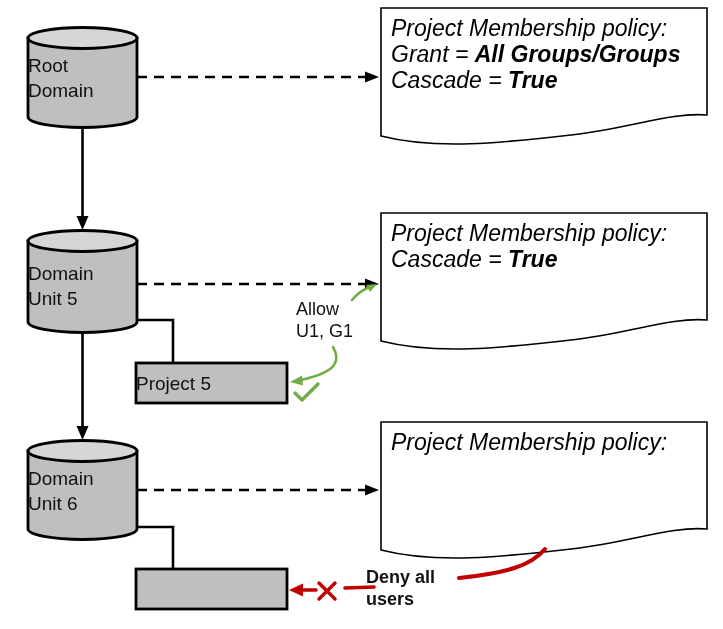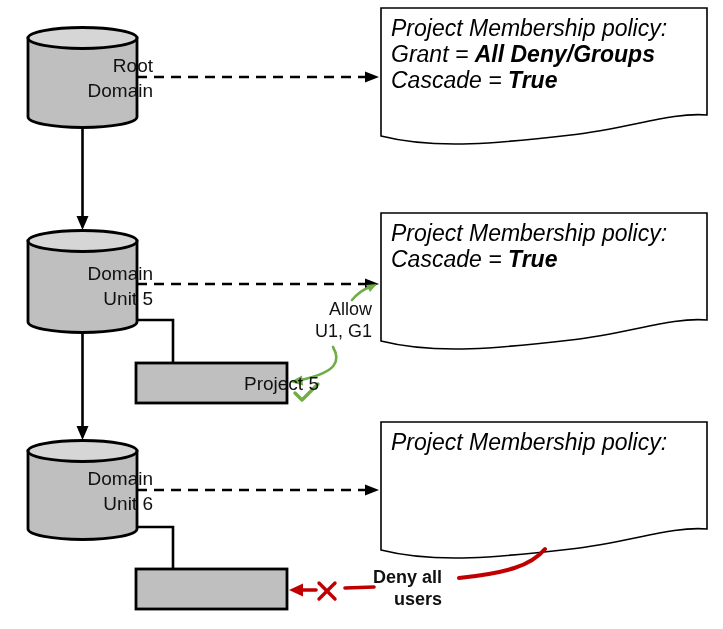--- a/index.html
+++ b/index.html
@@ -2,29 +2,29 @@
 <html><head>
 <meta charset="utf-8">
 <style>
   html,body{margin:0;padding:0;background:#ffffff;}
   .canvas{
     position:relative;width:723px;height:629px;background:#ffffff;
     font-family:"Liberation Sans",sans-serif;color:#000000;overflow:hidden;
   }
   .canvas svg{position:absolute;left:0;top:0;}
   .node-label{
-    position:absolute;text-align:right;white-space:pre-line;
-    font-size:19px;line-height:25px;color:#111111;padding-left:16px;
+    position:absolute;text-align:left;white-space:pre-line;
+    font-size:19px;line-height:25px;color:#111111;
   }
   .policy-text{
     position:absolute;font-size:23px;line-height:26px;color:#000000;width:308px;font-style:italic;
   }
   .policy-text b{font-weight:700;}
   .annotation{
-    position:absolute;text-align:right;white-space:pre-line;
+    position:absolute;text-align:left;white-space:pre-line;
     font-size:18px;line-height:22px;color:#111111;
   }
 </style>
 </head>
 <body>
 
 <div class="canvas">
 
   <svg width="723" height="629" viewBox="0 0 723 629">
 
@@ -102,25 +102,25 @@
       <polygon points="289,590 303,583.5 303,596.5" fill="#c00000"></polygon>
     </g>
   </svg>
 
   <div class="node-label" style="left:28px;top:53px;width:109px;">Root
 Domain</div>
   <div class="node-label" style="left:28px;top:261px;width:109px;">Domain
 Unit 5</div>
   <div class="node-label" style="left:28px;top:466px;width:109px;">Domain
 Unit 6</div>
-  <div class="node-label" style="left:152px;top:371px;width:151px;">Project 5</div>
+  <div class="node-label" style="left:136px;top:371px;width:151px;">Project 5</div>
 
   <div class="policy-text" style="left:391px;top:15px;">
     <div>Project Membership policy:</div>
-    <div><span>Grant = </span><b>All Deny/Groups</b></div>
+    <div><span>Grant = </span><b>All Groups/Groups</b></div>
     <div><span>Cascade = </span><b>True</b></div>
   </div>
 
   <div class="policy-text" style="left:391px;top:220px;">
     <div>Project Membership policy:</div>
     <div><span>Cascade = </span><b>True</b></div>
   </div>
 
   <div class="policy-text" style="left:391px;top:429px;">
     <div>Project Membership policy:</div>

